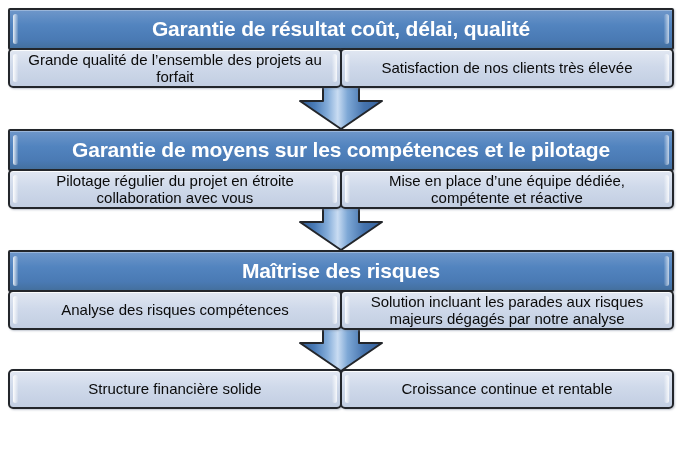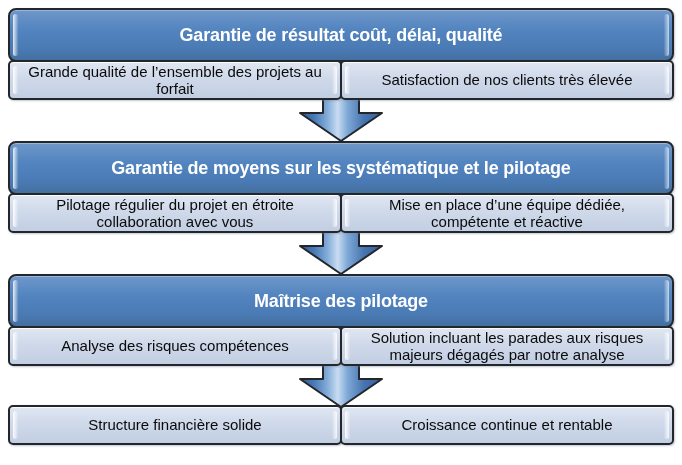--- a/index.html
+++ b/index.html
@@ -5,25 +5,25 @@
   * { box-sizing: border-box; margin: 0; padding: 0; }
   html, body { width: 682px; height: 465px; background: #ffffff; overflow: hidden; }
   body { font-family: "Liberation Sans", sans-serif; }
 
   .diagram { position: relative; width: 682px; height: 465px; padding: 8px 8px 0 8px;
              display: flex; flex-direction: column; }
 
   .tier { position: relative; z-index: 2; }
 
   .tier-header {
-    position: relative; height: 54px;
-    border: 2px solid #23262b; border-radius: 8px;
+    position: relative; height: 42px;
+    border: 2px solid #23262b; border-radius: 2px;
     background: linear-gradient(180deg, #6f97ca 0%, #5284bf 40%, #4a7ab4 78%, #44709f 100%);
     display: flex; align-items: center; justify-content: center;
-    color: #ffffff; font-weight: bold; font-size: 18px; letter-spacing: -0.2px;
+    color: #ffffff; font-weight: bold; font-size: 21px; letter-spacing: -0.2px;
     box-shadow: 1px 1px 2px rgba(120,130,150,0.45), inset 0 1px 0 rgba(255,255,255,0.30);
   }
   .tier-header::before, .tier-header::after {
     content: ""; position: absolute; top: 4px; bottom: 4px; width: 5px; border-radius: 4px;
   }
   .tier-header::before { left: 3px;
     background: linear-gradient(to right, rgba(255,255,255,0.85), rgba(255,255,255,0.10)); }
   .tier-header::after { right: 3px;
     background: linear-gradient(to left, rgba(255,255,255,0.65), rgba(255,255,255,0.05)); }
 
@@ -85,41 +85,41 @@
   </div>
 
   <div class="arrow-row">
     <svg width="100" height="46" viewBox="0 0 100 46">
       <path d="M32 0 H68 V16 H91 L50 44 L9 16 H32 Z" fill="url(#arrowGrad)" stroke="#23262b" stroke-width="2" stroke-linejoin="round"></path>
     </svg>
   </div>
 
   <div class="tier">
     <div class="tier-header">
-      <span>Garantie de moyens sur les systématique et le pilotage</span>
+      <span>Garantie de moyens sur les compétences et le pilotage</span>
     </div>
     <div class="tier-cells">
       <div class="cell">
         <span>Pilotage régulier du projet en étroite collaboration avec vous</span>
       </div>
       <div class="cell">
         <span>Mise en place d’une équipe dédiée, compétente et réactive</span>
       </div>
     </div>
   </div>
 
   <div class="arrow-row">
     <svg width="100" height="46" viewBox="0 0 100 46">
       <path d="M32 0 H68 V16 H91 L50 44 L9 16 H32 Z" fill="url(#arrowGrad)" stroke="#23262b" stroke-width="2" stroke-linejoin="round"></path>
     </svg>
   </div>
 
   <div class="tier">
     <div class="tier-header">
-      <span>Maîtrise des pilotage</span>
+      <span>Maîtrise des risques</span>
     </div>
     <div class="tier-cells">
       <div class="cell">
         <span>Analyse des risques compétences</span>
       </div>
       <div class="cell">
         <span>Solution incluant les parades aux risques majeurs dégagés par notre analyse</span>
       </div>
     </div>
   </div>

